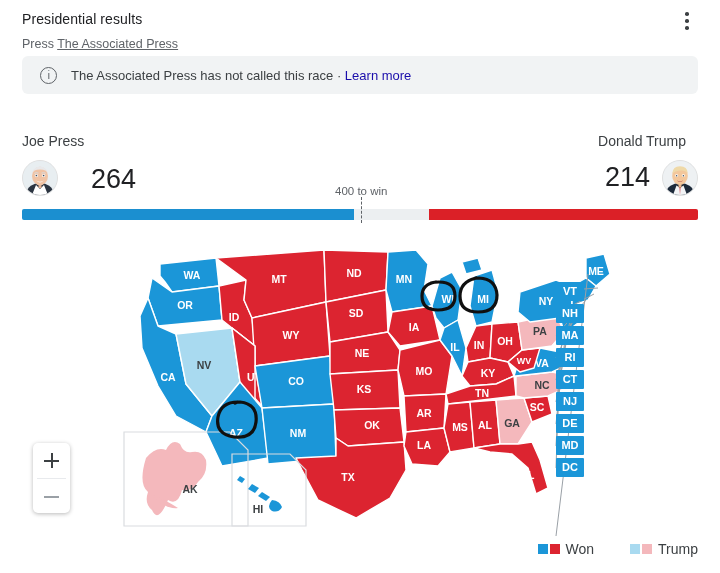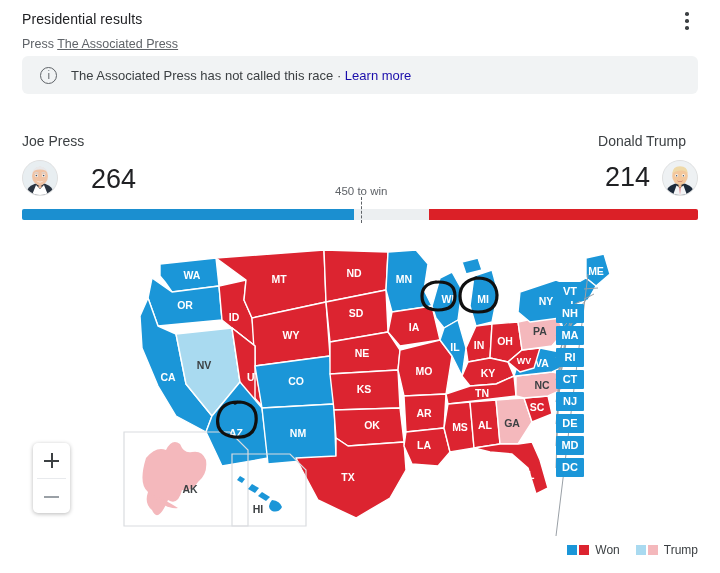--- a/index.html
+++ b/index.html
@@ -70,21 +70,21 @@
   .zoomctl{position:absolute;left:33px;top:443px;width:37px;height:70px;background:#fff;
     border-radius:5px;box-shadow:0 1px 4px rgba(0,0,0,.28);overflow:hidden;}
   .zbtn{height:35px;display:flex;align-items:center;justify-content:center;cursor:pointer;position:relative;}
   .zbtn.plus:after{content:"";position:absolute;width:15px;height:2px;background:#3c4043;}
   .zbtn.plus:before{content:"";position:absolute;width:2px;height:15px;background:#3c4043;}
   .zbtn.minus:after{content:"";position:absolute;width:15px;height:2px;background:#9aa0a6;}
   .zdiv{height:1px;background:#e8eaed;margin:0 4px;}
 
   
   .legend{position:absolute;right:22px;bottom:16px;display:flex;align-items:flex-start;
-    font-size:12px;color:#3c4043;}
+    font-size:14px;color:#3c4043;gap:20px;}
   .legend .grp{display:flex;align-items:center;margin-left:16px;}
   .sw{width:10px;height:10px;display:inline-block;}
   .sw+.sw{margin-left:2px;}
   .legend .lbl{margin-left:6px;}
 </style>
 </head>
 <body>
 
 <div class="card">
 
@@ -145,21 +145,21 @@
         <path d="M9.2 12.6 q.6-7.4 7.8-7.4 q7.4 0 7.9 7.2 q-2.4-3.4-8-2.9 q-4.6 .4-7.7 3.1z" fill="#efd9a8"></path>
         <ellipse cx="13.6" cy="14.6" rx="1.5" ry="1.3" fill="#fff"></ellipse>
         <ellipse cx="20.4" cy="14.6" rx="1.5" ry="1.3" fill="#fff"></ellipse>
         <circle cx="13.6" cy="14.7" r=".8" fill="#41525f"></circle>
         <circle cx="20.4" cy="14.7" r=".8" fill="#41525f"></circle>
         <path d="M13.6 19.6 q3.4 1.6 6.8 0 q-3.4 2.8-6.8 0z" fill="#b5524f"></path>
       </svg>
     </span>
   </div>
 
-  <div class="towin" style="left: 361.257px;">450 to win</div>
+  <div class="towin" style="left: 361.257px;">400 to win</div>
 
   <div class="bar">
     <span class="blue" style="width: 331.717px; background: rgb(27, 143, 208);"></span>
     <span class="red" style="width: 268.892px; background: rgb(219, 32, 39);"></span>
   </div>
   <div class="tick" style="left: 361.257px;"></div>
 
   <div class="map">
   <svg width="720" height="300" viewBox="0 0 720 300">
     <defs>

